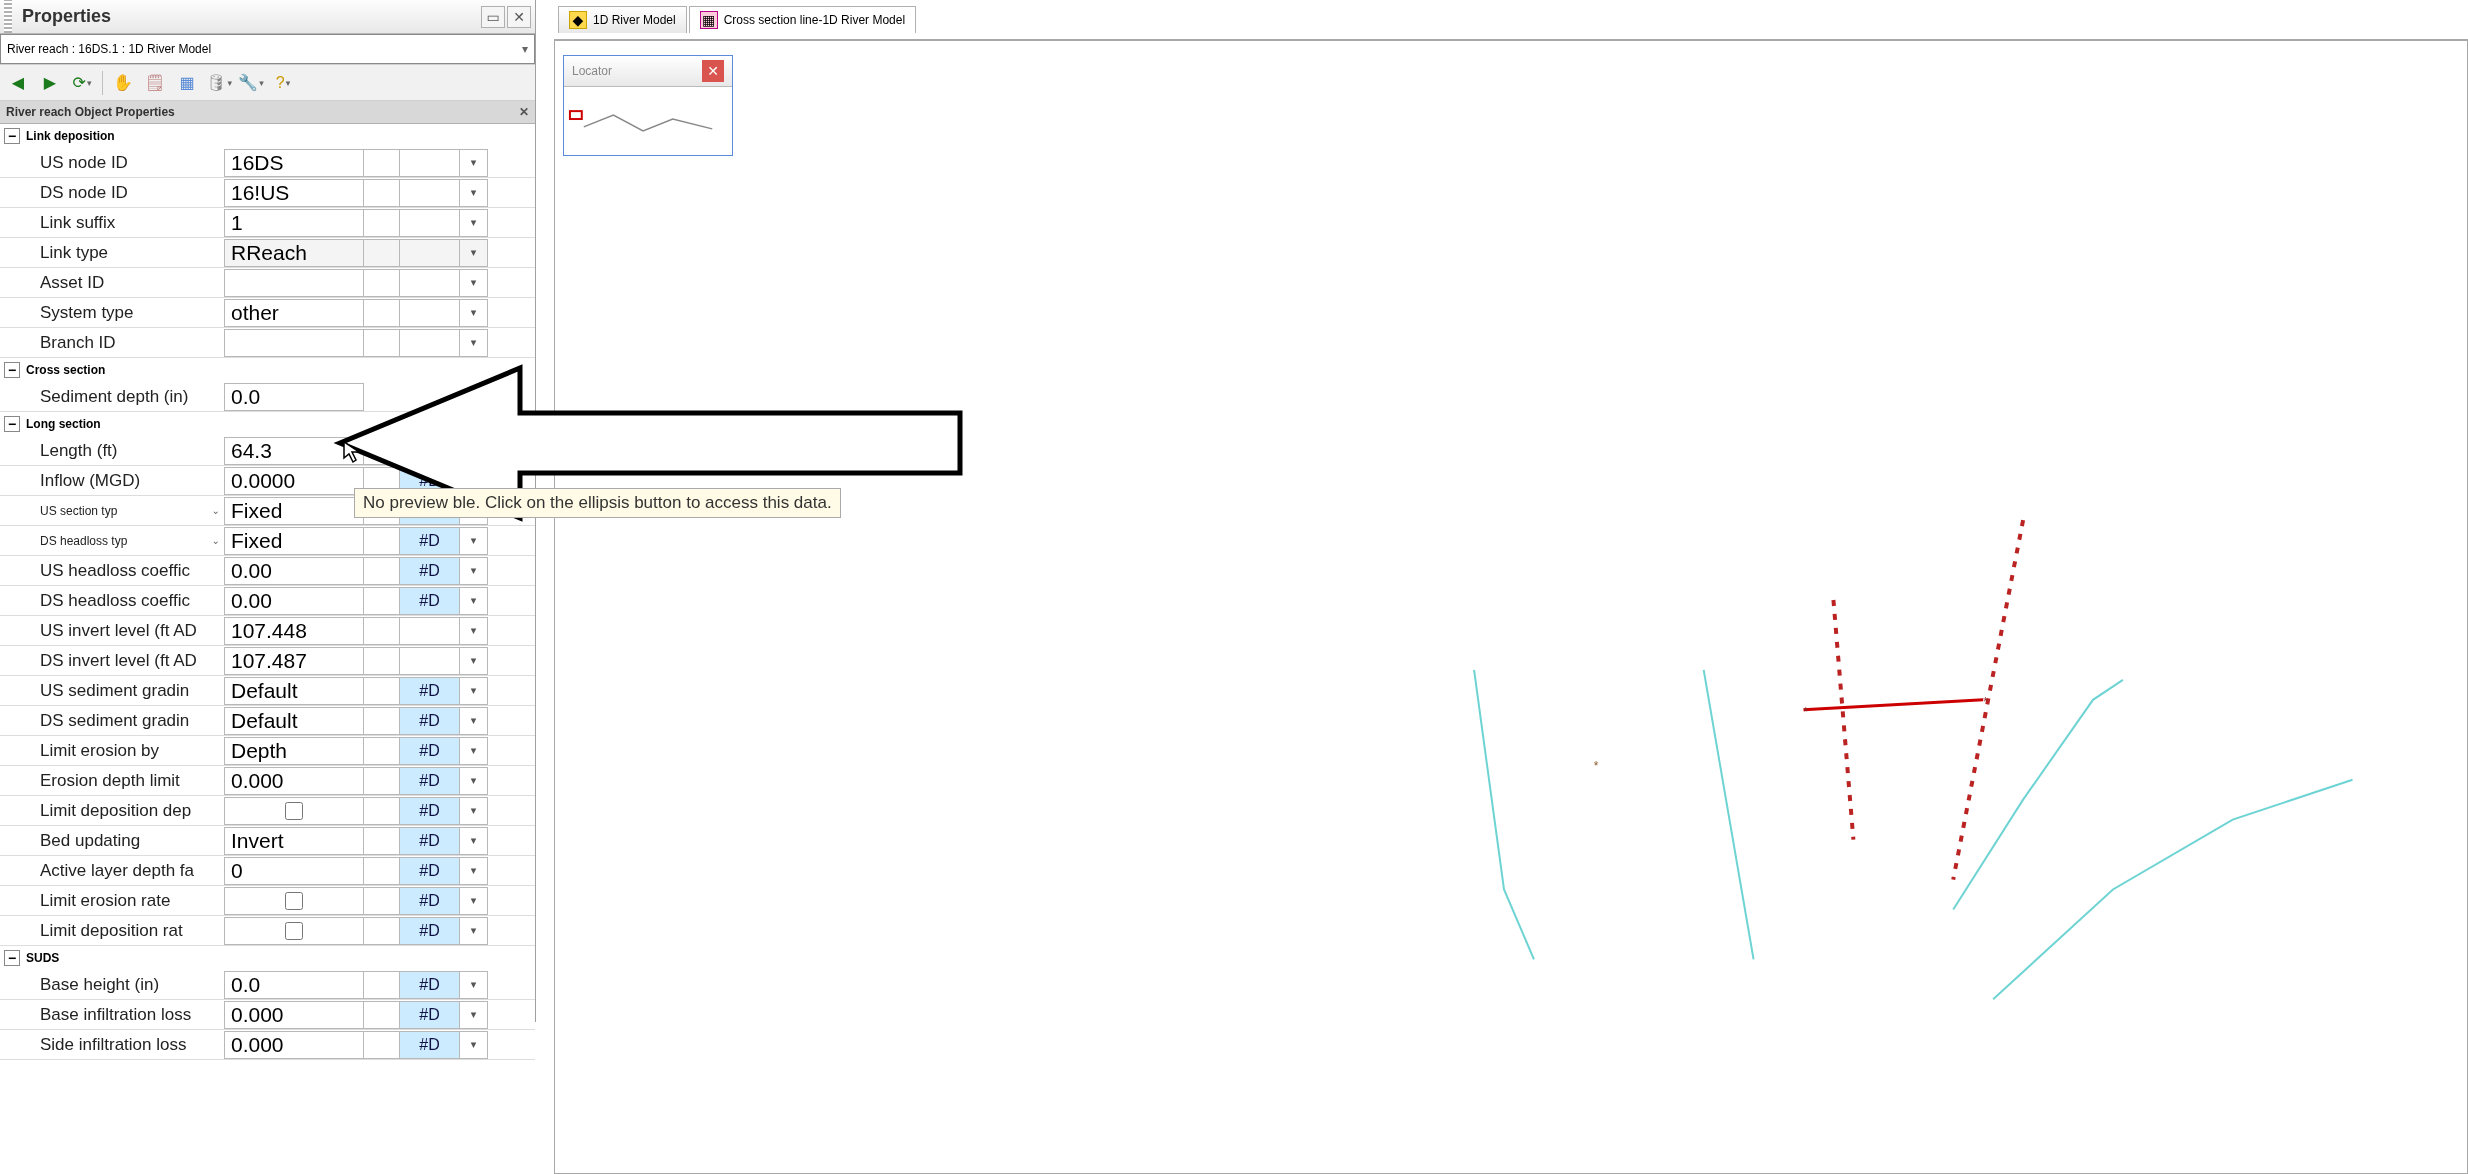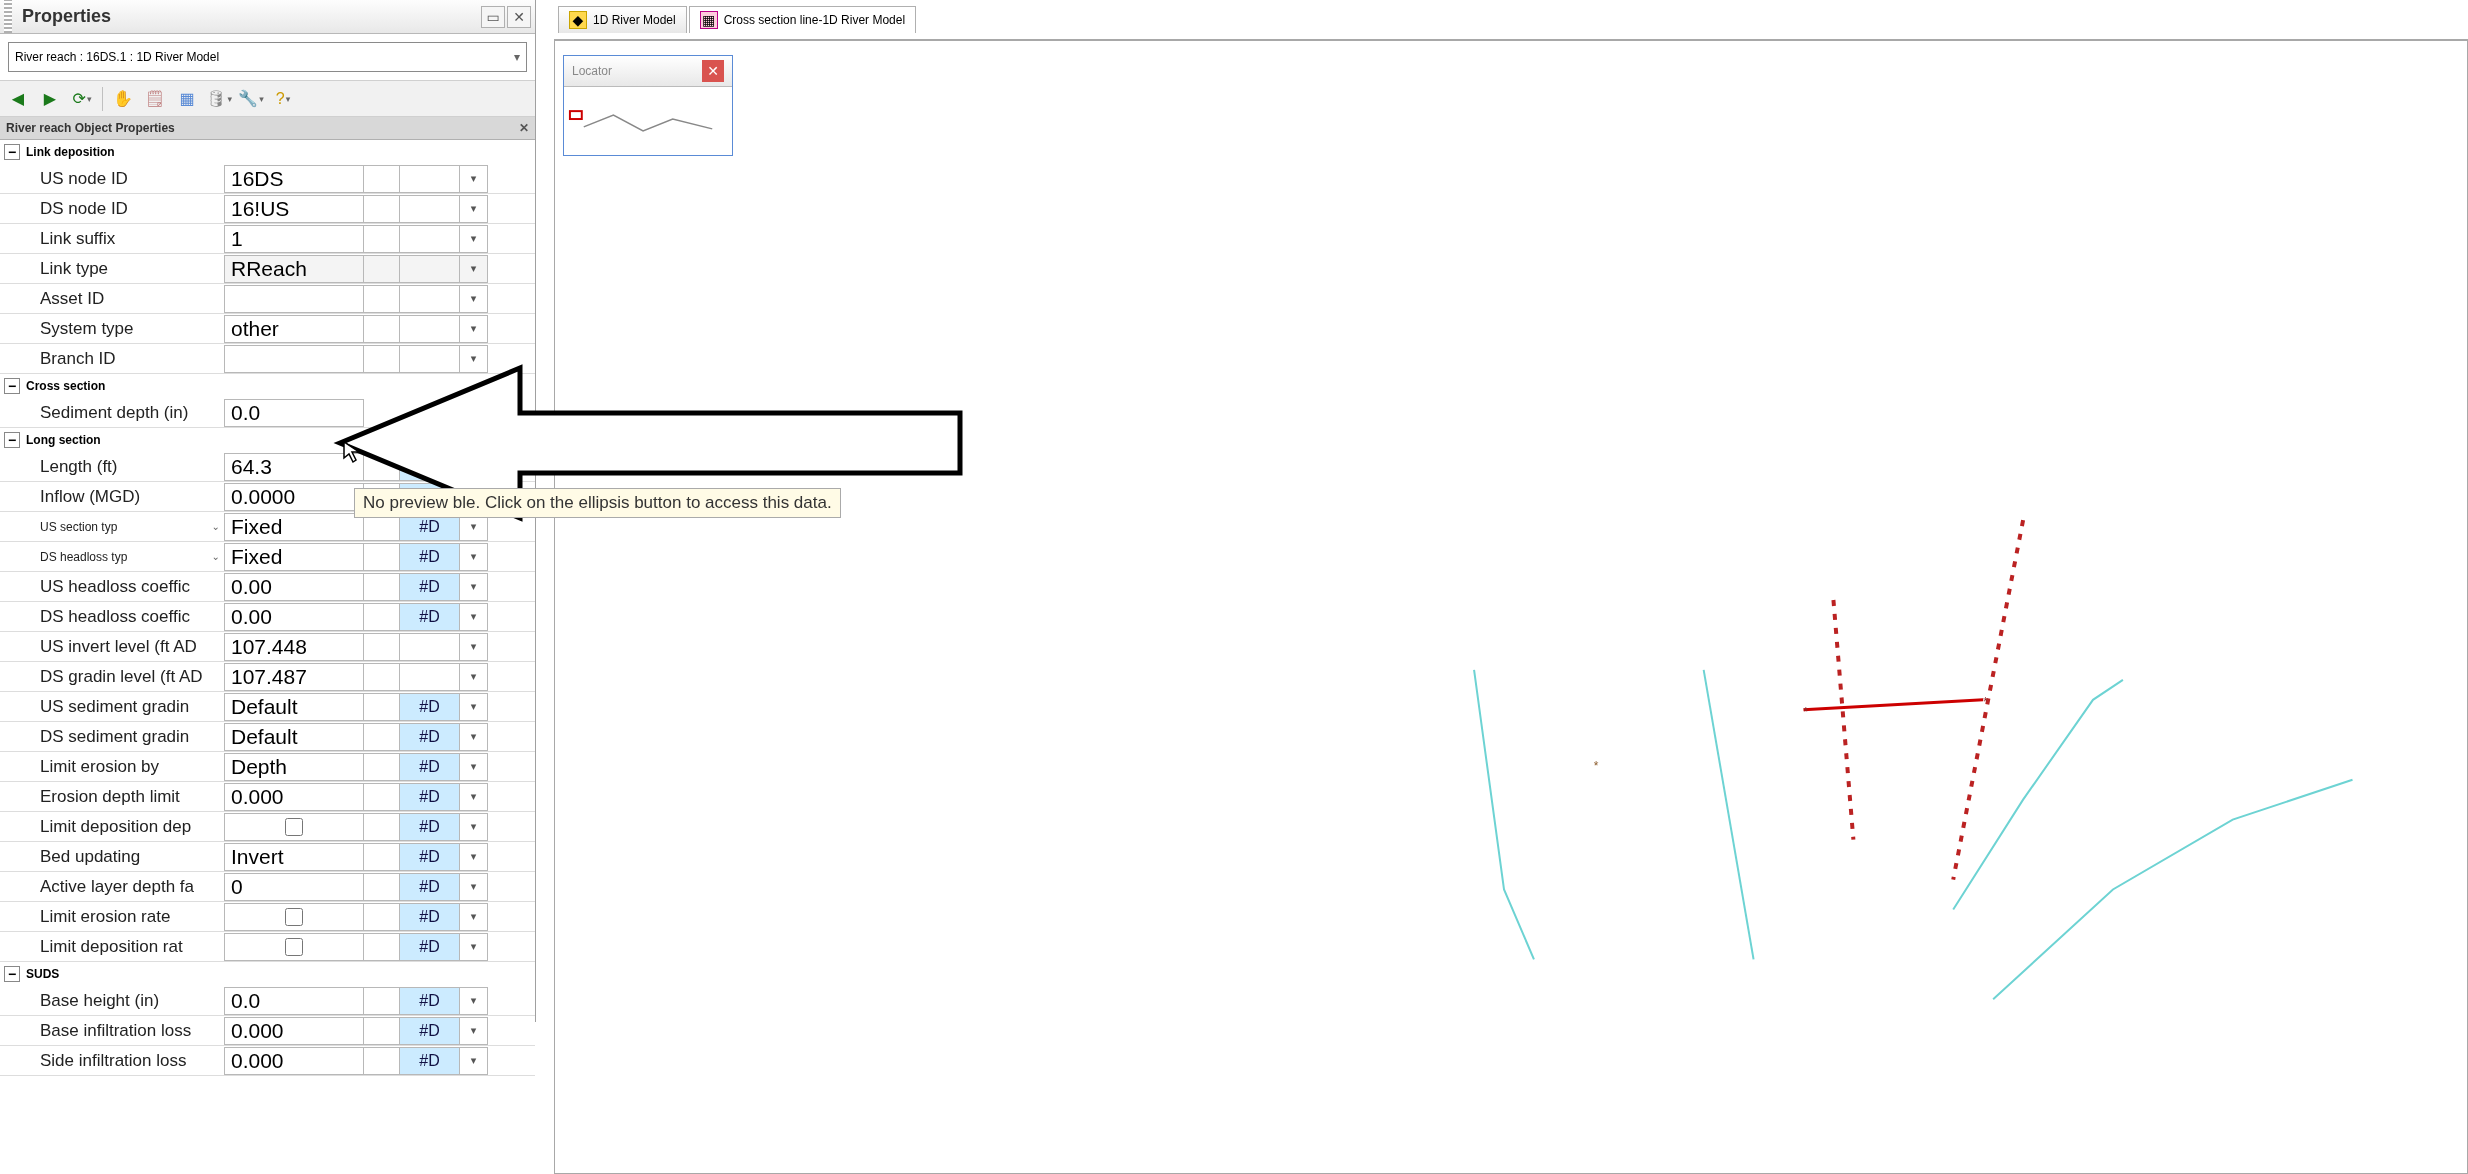--- a/index.html
+++ b/index.html
@@ -5,21 +5,21 @@
 * { box-sizing: border-box; margin: 0; padding: 0; font-family: "Segoe UI", Tahoma, sans-serif; font-size: 12px; }
 body { background: #fff; width: 2468px; height: 1174px; position: relative; overflow: hidden; }
 
 .left-panel { position: absolute; left: 0; top: 0; width: 536px; height: 1022px; border-right: 1px solid #a0a0a0; background: #fff; }
 
 .panel-header { display: flex; align-items: center; background: linear-gradient(#fdfdfd,#e8e8e8); border-bottom: 1px solid #b8b8b8; height: 34px; padding: 0 4px; }
 .panel-header .title { font-weight: bold; color: #333; font-size: 18px; padding-left: 4px; flex: 1; }
 .panel-header .win-btn { width: 24px; height: 22px; border: 1px solid #b0b0b0; background: #f5f5f5; margin-left: 2px; display:flex;align-items:center;justify-content:center; font-size:14px; color:#555;}
 .panel-header .grip { width:8px; height:100%; background: repeating-linear-gradient(0deg,#b0b0b0 0 2px,#fff 2px 4px); margin-right:6px;}
 
-.selector-row { padding: 8px; border-bottom: 1px solid #d0d0d0; }
+.selector-row { padding: 0; border-bottom: 1px solid #d0d0d0; }
 .selector-row select,.selector-row .sel { width: 100%; height: 30px; border: 1px solid #8a8a8a; background:#fff; padding: 0 6px; font-size:17px; display:flex; align-items:center; justify-content:space-between; }
 .sel .arrow { color:#666; font-size:12px;}
 
 .toolbar { display:flex; align-items:center; height: 36px; padding: 2px 4px; gap:4px; border-bottom:1px solid #d0d0d0; background:#f1f1f1;}
 .toolbar .tbtn { width:28px; height:28px; display:flex; align-items:center; justify-content:center; border:1px solid transparent; border-radius:3px; font-size:16px; color:#555;}
 .toolbar .sep { width:1px; height:24px; background:#c0c0c0; margin:0 2px;}
 .toolbar .dd::after{content:"▾"; font-size:9px; margin-left:1px; color:#666;}
 
 .section-hdr { background:#d8d8d8; padding:4px 6px; font-weight:bold; font-size:18px; color:#333; border-bottom:1px solid #b0b0b0; display:flex; align-items:center; justify-content:space-between;}
 .section-hdr .x{ color:#555; }
@@ -225,21 +225,21 @@
       <div class="fdd">▾</div>
     </div>
     <div class="prow">
       <div class="lbl">US invert level (ft AD</div>
       <div class="val">107.448</div>
       <div class="mid"></div>
         <div class="flag empty"></div>
       <div class="fdd">▾</div>
     </div>
     <div class="prow">
-      <div class="lbl">DS gradin level (ft AD</div>
+      <div class="lbl">DS invert level (ft AD</div>
       <div class="val">107.487</div>
       <div class="mid"></div>
         <div class="flag empty"></div>
       <div class="fdd">▾</div>
     </div>
     <div class="prow">
       <div class="lbl">US sediment gradin</div>
       <div class="val">Default</div>
       <div class="mid"></div>
       <div class="flag">#D</div>

